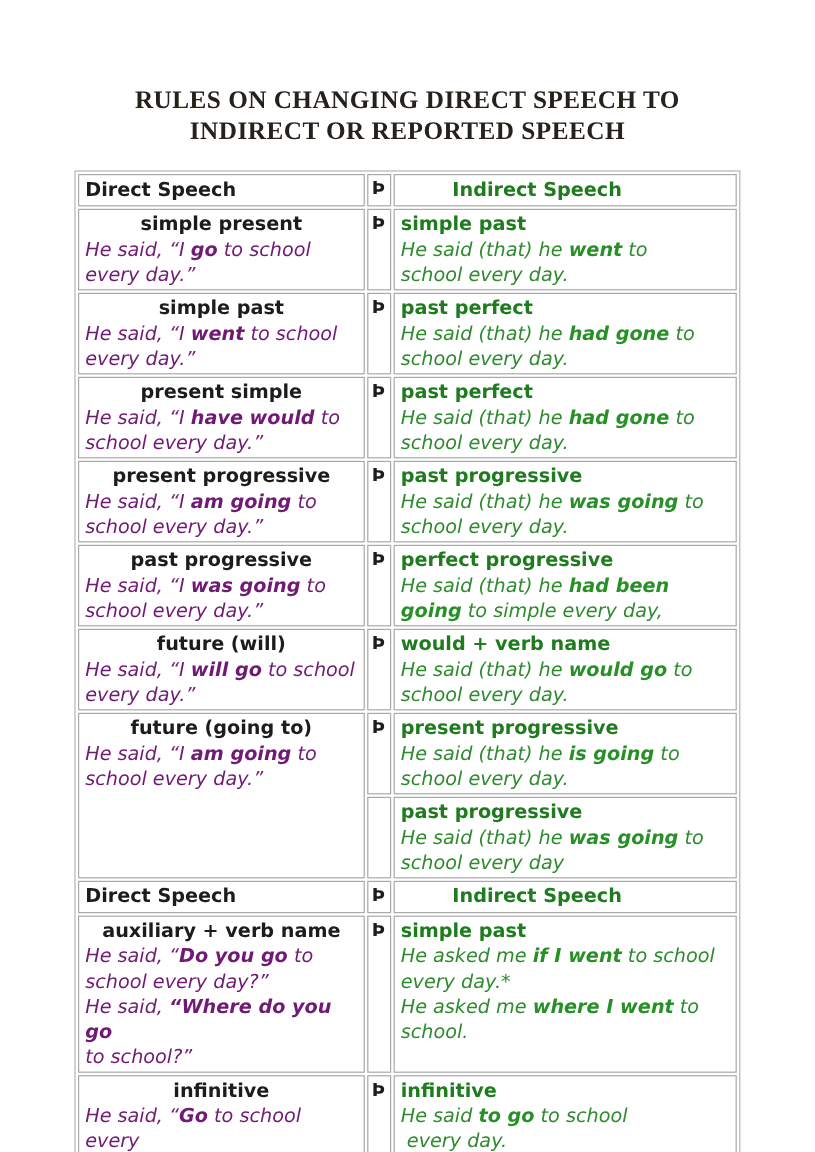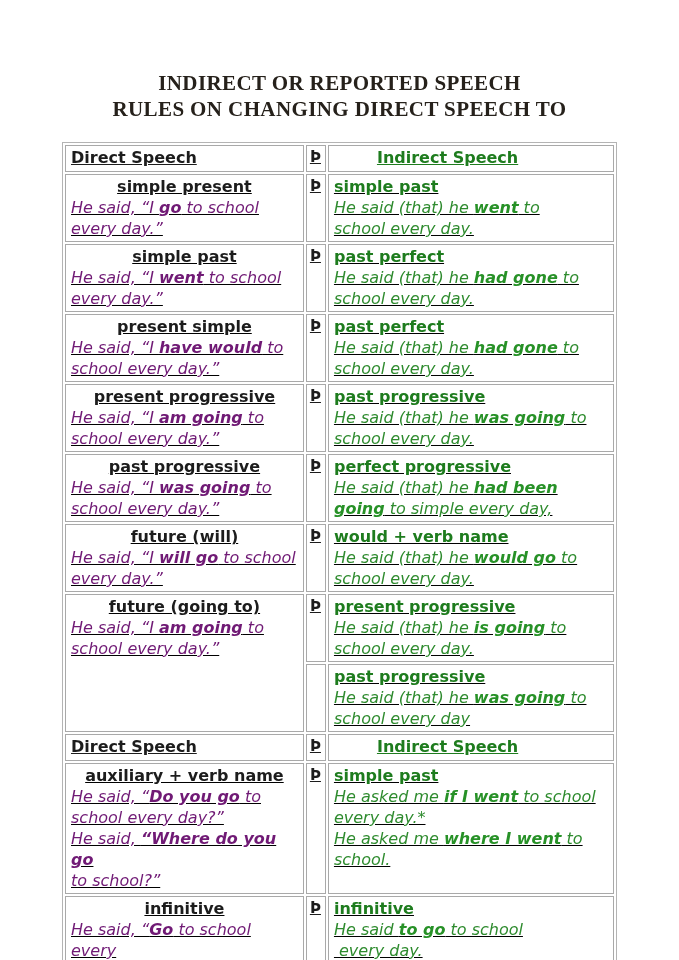--- a/index.html
+++ b/index.html
@@ -28,21 +28,20 @@
     table-layout:fixed;
     background:#ffffff;
   }
   td{
     border:1px solid #a9a9a9;
     vertical-align:top;
     padding:1px 5px 2px 5px;
     font-size:16px;
     line-height:21px;
     overflow:hidden;
-    text-decoration:underline;
   }
   td.arrow-cell{
     padding:1px 1px 1px 3px;
     font-weight:700;
     color:#1c1c1c;
     font-size:15px;
   }
   .col-direct{width:238px;}
   .col-arrow{width:20px;}
   .col-indirect{width:285px;}
@@ -54,22 +53,22 @@
   .ex-dark{color:#701a75;}
   .ex-green{color:#2e8b2e;}
   .ex b{font-weight:700;}
   .ex-green b{color:#279127;}
   tr.hdr td{height:22px;}
 </style>
 </head>
 <body>
 
 <div class="page-title">
+  <div>RULES ON CHANGING DIRECT SPEECH TO</div>
   <div>INDIRECT OR REPORTED SPEECH</div>
-  <div>RULES ON CHANGING DIRECT SPEECH TO</div>
 </div>
 
 <table class="rules">
   <colgroup>
     <col class="col-direct">
       <col class="col-arrow">
       <col class="col-indirect">
   </colgroup>
   <tbody id="rules-body">
       <tr class="hdr">

